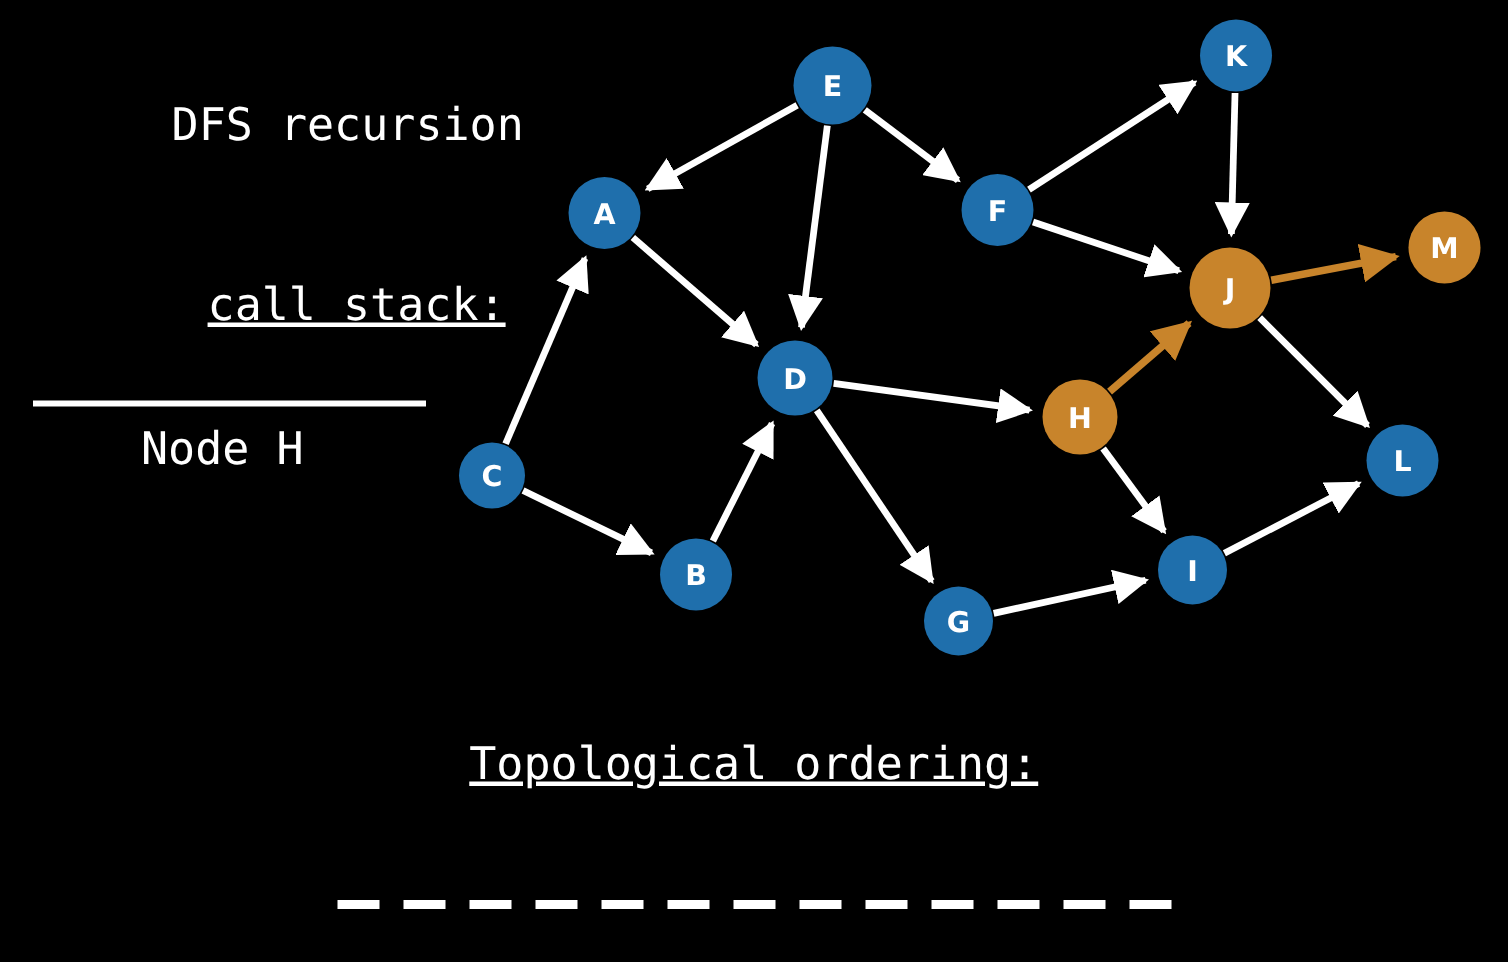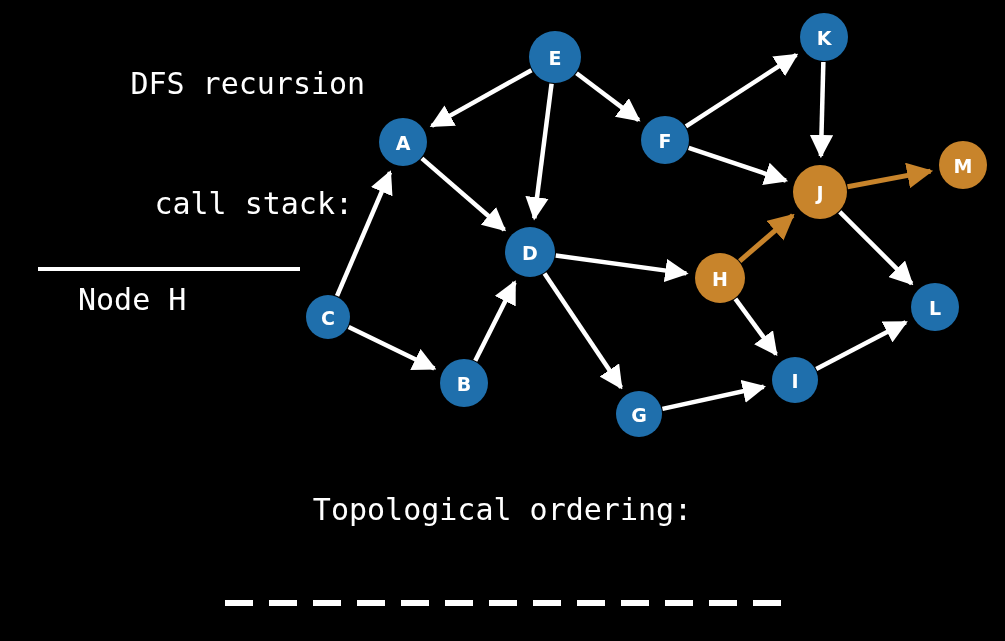--- a/index.html
+++ b/index.html
@@ -1,36 +1,36 @@
 <!DOCTYPE html>
 <html><head>
 <meta charset="utf-8">
 <style>
   html,body{margin:0;padding:0;background:#000;}
   body{width:1005px;height:641px;overflow:hidden;
        font-family:"DejaVu Sans Mono","Liberation Mono",monospace;}
   #root{position:relative;width:1005px;height:641px;background:#000;}
 
   
-  #stack-panel{position:absolute;left:16px;top:24px;width:310px;}
+  #stack-panel{position:absolute;left:0;top:24px;width:310px;}
   .stack-title-line{color:#ffffff;font-size:30px;line-height:40px;white-space:pre;}
   #stack-title-1{padding-left:6px;}
-  #stack-title-2{padding-left:30px;display:inline-block;}
+  #stack-title-2{padding-left:30px;display:inline-block;text-decoration:underline;}
   #stack-rule{height:4px;background:#ffffff;width:262px;margin:3px 0 10px 22px;}
-  .stack-entry{color:#ffffff;font-size:30px;line-height:38px;white-space:pre;padding-left:62px;}
+  .stack-entry{color:#ffffff;font-size:30px;line-height:38px;white-space:pre;padding-left:94px;}
 
   
   #graph-svg{position:absolute;left:0;top:0;width:1005px;height:470px;}
   .node-label{font-family:"DejaVu Sans","Liberation Sans",sans-serif;
               font-weight:bold;font-size:19px;fill:#ffffff;
               text-anchor:middle;dominant-baseline:central;}
 
   
   #topo-caption{position:absolute;left:0;top:492px;width:1005px;text-align:center;
-                color:#ffffff;font-size:30px;letter-spacing:0px;white-space:pre;}
+                color:#ffffff;font-size:30px;letter-spacing:0px;white-space:pre;text-decoration:underline;}
   #topo-slots{position:absolute;left:0;top:600px;width:1005px;
               display:flex;justify-content:center;gap:0px;}
   .slot{width:44px;display:flex;justify-content:center;}
   .slot-dash{width:28px;height:6px;background:#ffffff;}
 </style>
 </head>
 <body>
 
 <div id="root">
 

